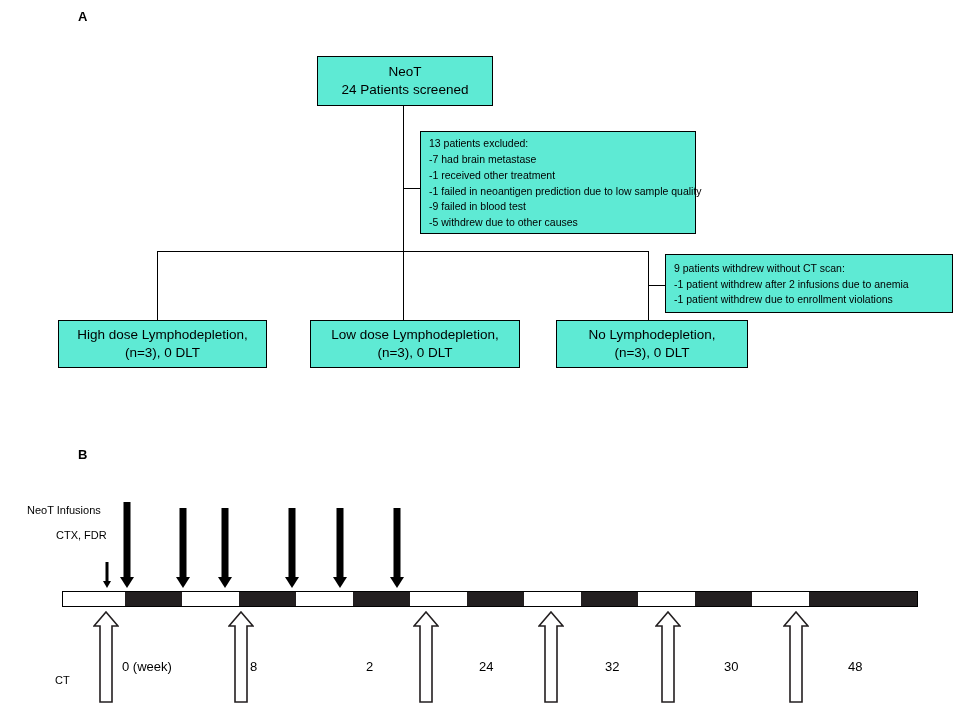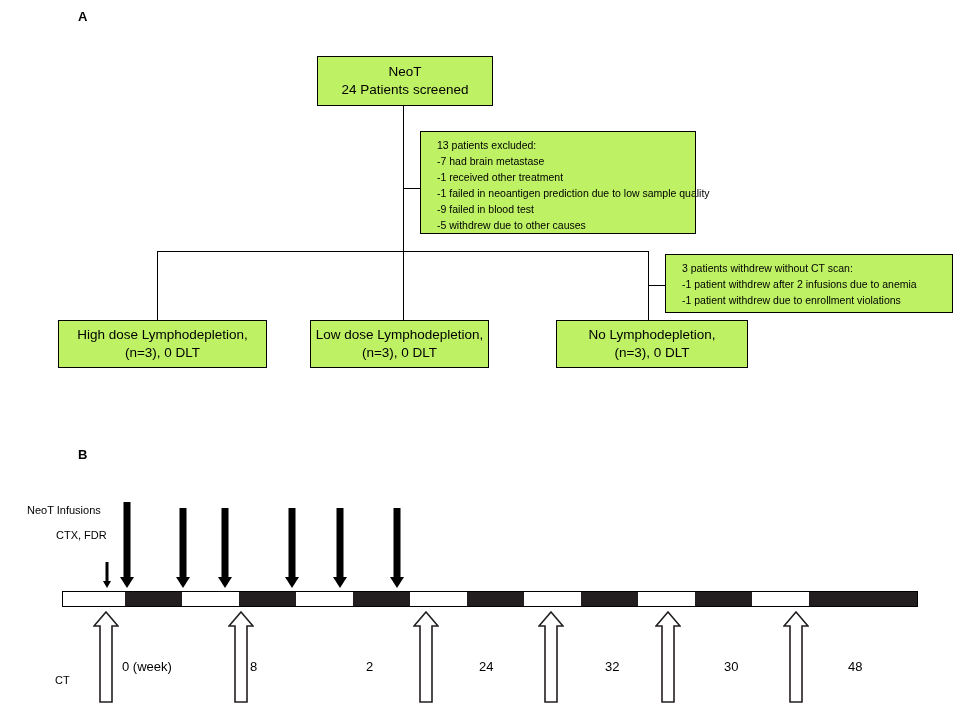--- a/index.html
+++ b/index.html
@@ -27,37 +27,37 @@
     font-size: 13px;
     line-height: 1;
     color: #000;
   }
 
   
   .box {
     position: absolute;
     box-sizing: border-box;
     border: 1px solid #000;
-    background: #bef264;
+    background: #5eead4;
     display: flex;
     flex-direction: column;
     justify-content: center;
   }
   .box.center {
     align-items: center;
     text-align: center;
   }
   .box-line {
     font-size: 13.5px;
     line-height: 1.35;
     white-space: nowrap;
   }
   .box.listbox {
-    justify-content: flex-start;
-    padding: 6px 8px 4px 16px;
+    justify-content: center;
+    padding: 6px 8px 4px 8px;
   }
   .box.listbox .box-line {
     font-size: 10.5px;
     line-height: 1.52;
   }
 
   
   .vline {
     position: absolute;
     width: 1px;
@@ -185,31 +185,31 @@
 
   <div class="vline" style="left:157px; top:251px; height:69px;"></div>
 
   <div class="vline" style="left:403px; top:251px; height:69px;"></div>
 
   <div class="vline" style="left:648px; top:251px; height:69px;"></div>
 
   <div class="hline" style="left:648px; top:285px; width:17px;"></div>
 
   <div class="box listbox" style="left:665px; top:254px; width:288px; height:59px;">
-    <div class="box-line">3 patients withdrew without CT scan:</div>
+    <div class="box-line">9 patients withdrew without CT scan:</div>
     <div class="box-line">-1 patient withdrew after 2 infusions due to anemia</div>
     <div class="box-line">-1 patient withdrew due to enrollment violations</div>
   </div>
 
   <div class="box center" style="left:58px; top:320px; width:209px; height:48px;">
     <div class="box-line">High dose Lymphodepletion,</div>
     <div class="box-line">(n=3), 0 DLT</div>
   </div>
 
-  <div class="box center" style="left:310px; top:320px; width:179px; height:48px;">
+  <div class="box center" style="left:310px; top:320px; width:210px; height:48px;">
     <div class="box-line">Low dose Lymphodepletion,</div>
     <div class="box-line">(n=3), 0 DLT</div>
   </div>
 
   <div class="box center" style="left:556px; top:320px; width:192px; height:48px;">
     <div class="box-line">No Lymphodepletion,</div>
     <div class="box-line">(n=3), 0 DLT</div>
   </div>
 
   <div class="panel-letter" style="left:78px; top:448px;">B</div>

